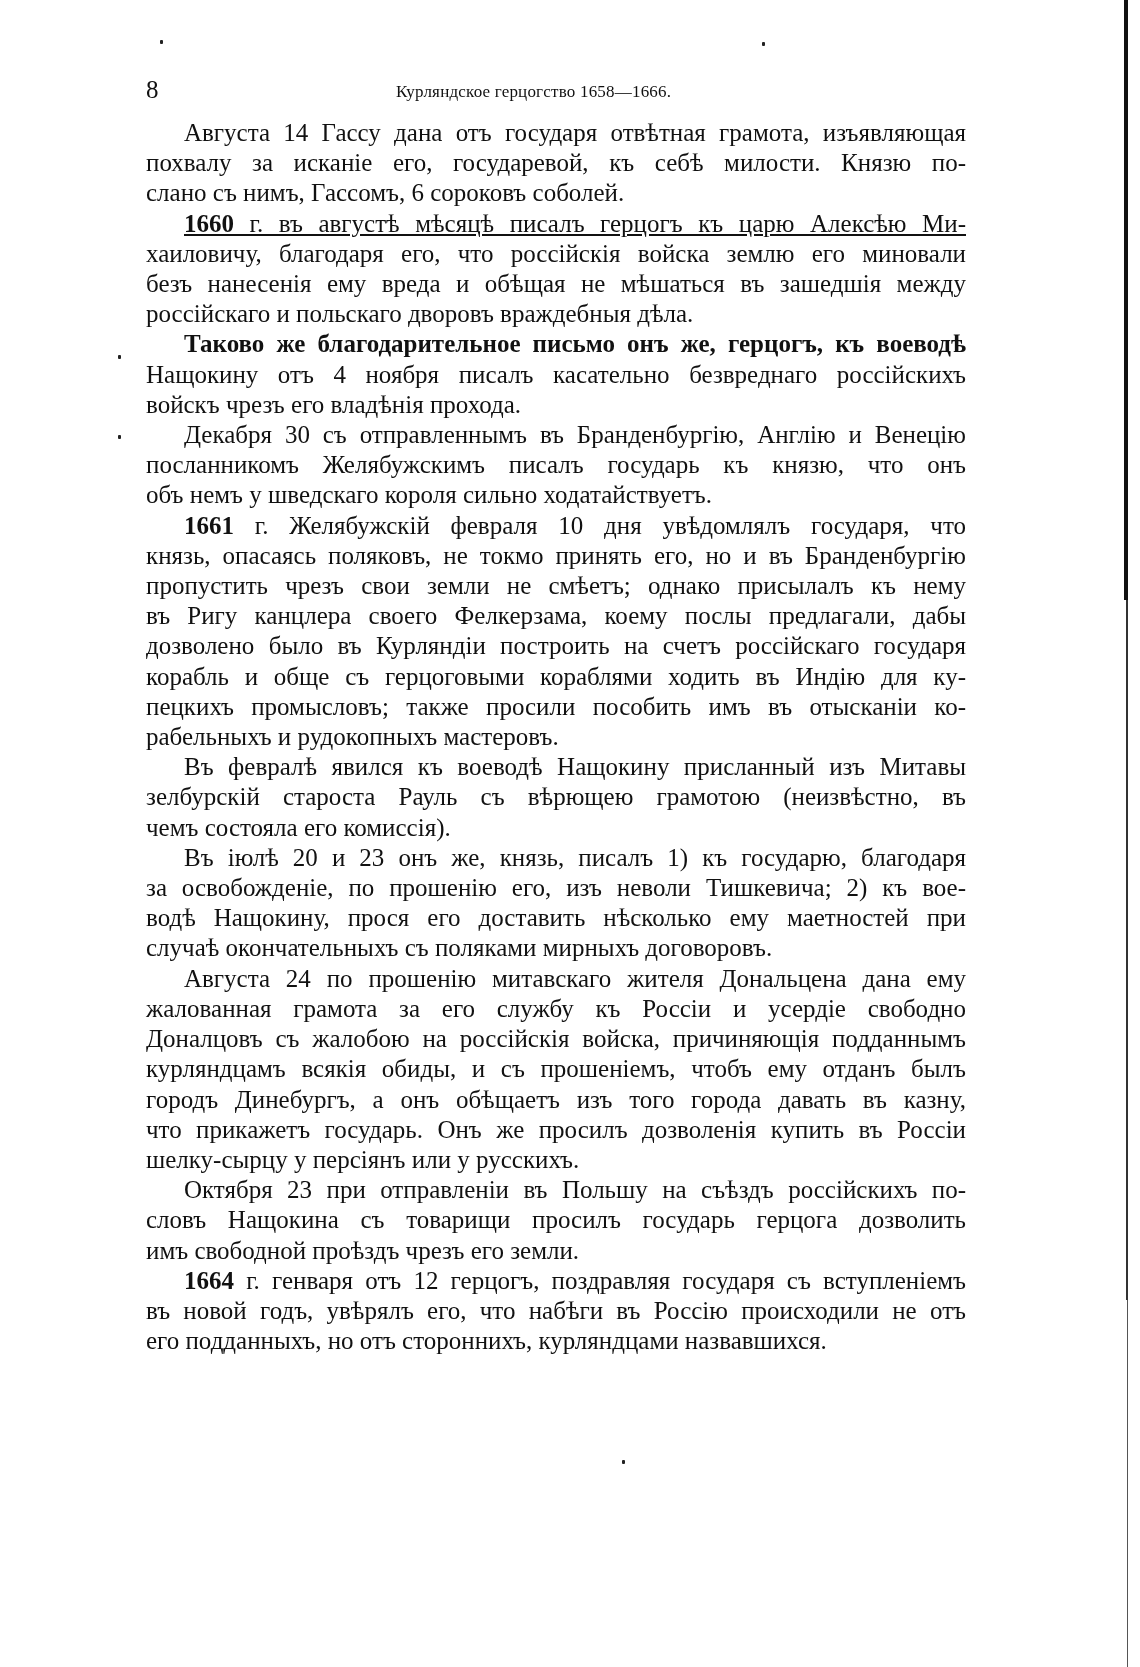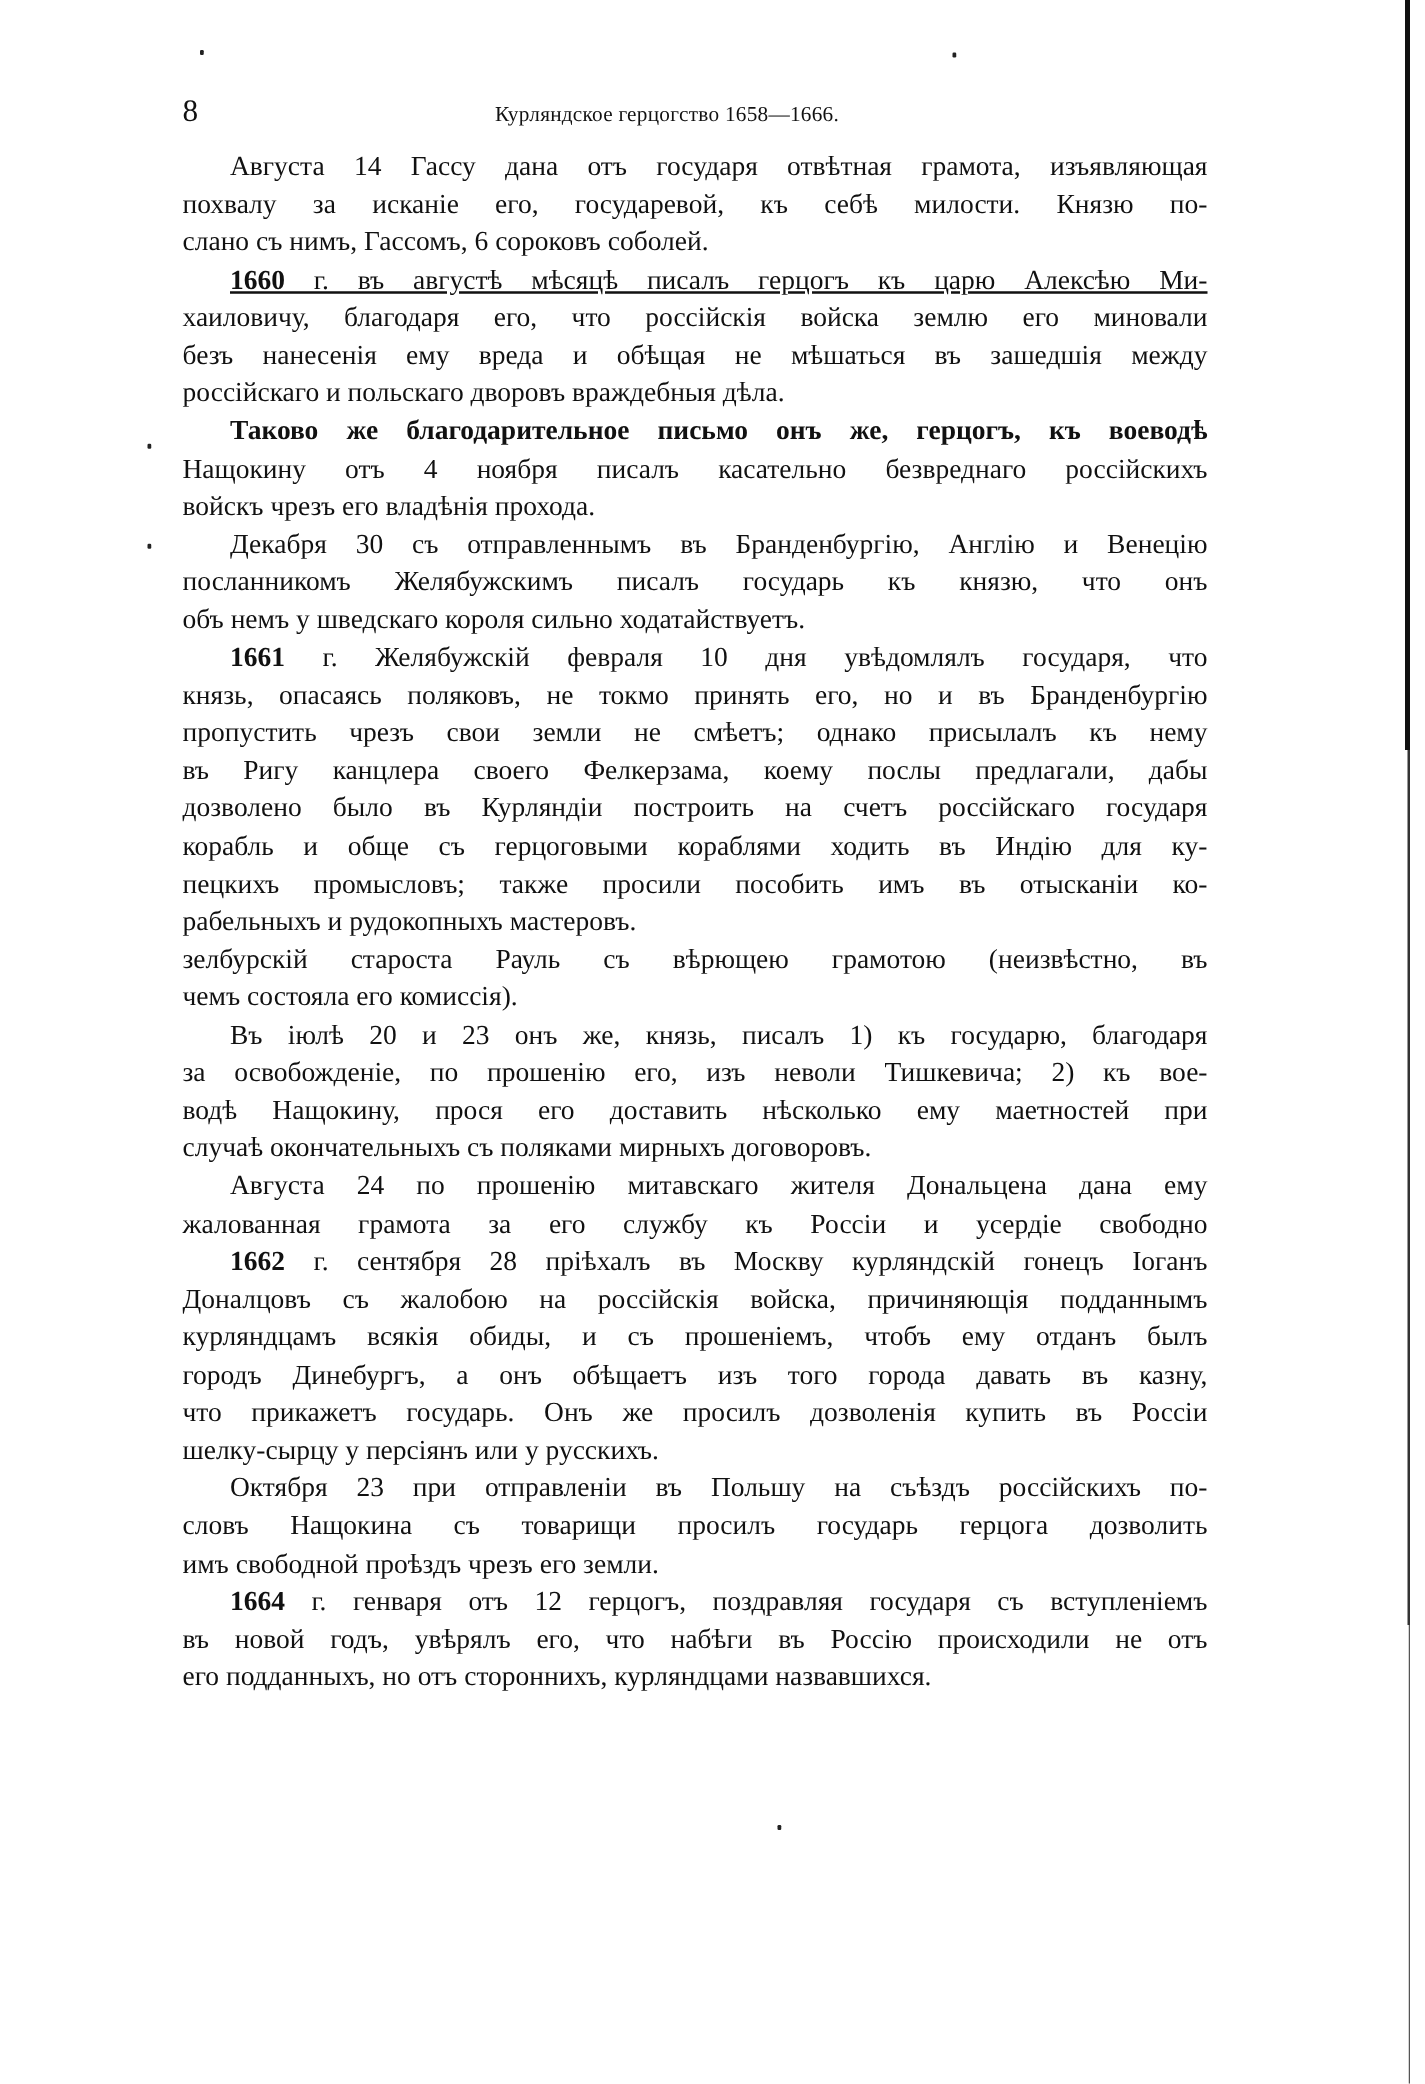--- a/index.html
+++ b/index.html
@@ -42,21 +42,21 @@
       left: 250px;
       top: 6px;
       font-size: 17px;
       letter-spacing: 0.2px;
     }
     .body-text {
       position: absolute;
       top: 118px;
       left: 146px;
       width: 820px;
-      font-size: 22px;
+      font-size: 25px;
       line-height: 30.2px;
       text-align: justify;
     }
     .line { display: block; text-align: justify; text-align-last: justify; }
     .line.last { text-align-last: left; }
   </style>
 </head>
 <body>
 
 <div class="page-edge thick"></div>
@@ -101,35 +101,35 @@
       <span class="line" style="text-indent: 38px;"><b>1661</b><span> г. Желябужскій февраля 10 дня увѣдомлялъ государя, что</span></span>
       <span class="line"><span>князь, опасаясь поляковъ, не токмо принять его, но и въ Бранденбургію</span></span>
       <span class="line"><span>пропустить чрезъ свои земли не смѣетъ; однако присылалъ къ нему</span></span>
       <span class="line"><span>въ Ригу канцлера своего Фелкерзама, коему послы предлагали, дабы</span></span>
       <span class="line"><span>дозволено было въ Курляндіи построить на счетъ россійскаго государя</span></span>
       <span class="line"><span>корабль и обще съ герцоговыми кораблями ходить въ Индію для ку-</span></span>
       <span class="line"><span>пецкихъ промысловъ; также просили пособить имъ въ отысканіи ко-</span></span>
       <span class="line last"><span>рабельныхъ и рудокопныхъ мастеровъ.</span></span>
     </div>
     <div class="para-block">
+      <span class="line" style="text-indent: 38px;"><span>Въ февралѣ явился къ воеводѣ Нащокину присланный изъ Митавы</span></span>
       <span class="line"><span>зелбурскій староста Рауль съ вѣрющею грамотою (неизвѣстно, въ</span></span>
       <span class="line last"><span>чемъ состояла его комиссія).</span></span>
     </div>
     <div class="para-block">
       <span class="line" style="text-indent: 38px;"><span>Въ іюлѣ 20 и 23 онъ же, князь, писалъ 1) къ государю, благодаря</span></span>
       <span class="line"><span>за освобожденіе, по прошенію его, изъ неволи Тишкевича; 2) къ вое-</span></span>
       <span class="line"><span>водѣ Нащокину, прося его доставить нѣсколько ему маетностей при</span></span>
       <span class="line last"><span>случаѣ окончательныхъ съ поляками мирныхъ договоровъ.</span></span>
     </div>
     <div class="para-block">
       <span class="line" style="text-indent: 38px;"><span>Августа 24 по прошенію митавскаго жителя Дональцена дана ему</span></span>
       <span class="line"><span>жалованная грамота за его службу къ Россіи и усердіе свободно</span></span>
     </div>
     <div class="para-block">
-      <span class="line" style="text-indent: 38px;"><b>1662</b><span> г. сентября 28 пріѣхалъ въ Москву курляндскій гонецъ Іоганъ</span></span>
       <span class="line"><span>Доналцовъ съ жалобою на россійскія войска, причиняющія подданнымъ</span></span>
       <span class="line"><span>курляндцамъ всякія обиды, и съ прошеніемъ, чтобъ ему отданъ былъ</span></span>
       <span class="line"><span>городъ Динебургъ, а онъ обѣщаетъ изъ того города давать въ казну,</span></span>
       <span class="line"><span>что прикажетъ государь. Онъ же просилъ дозволенія купить въ Россіи</span></span>
       <span class="line last"><span>шелку-сырцу у персіянъ или у русскихъ.</span></span>
     </div>
     <div class="para-block">
       <span class="line" style="text-indent: 38px;"><span>Октября 23 при отправленіи въ Польшу на съѣздъ россійскихъ по-</span></span>
       <span class="line"><span>словъ Нащокина съ товарищи просилъ государь герцога дозволить</span></span>
       <span class="line last"><span>имъ свободной проѣздъ чрезъ его земли.</span></span>

